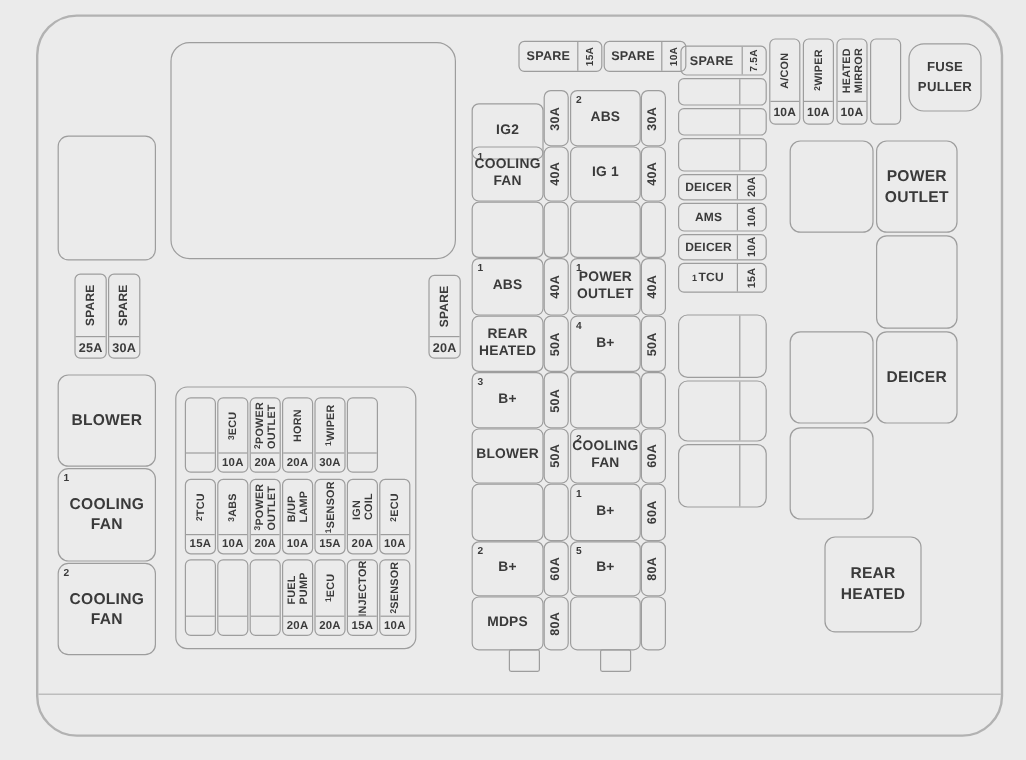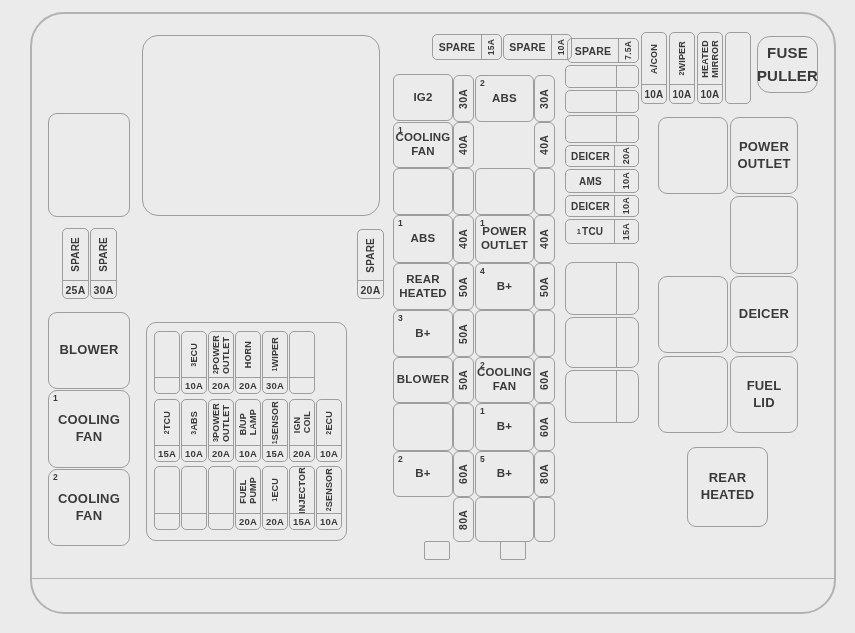--- a/index.html
+++ b/index.html
@@ -45,21 +45,21 @@
       text-align:center;font-size:11.5px;font-weight:bold;white-space:pre-line;line-height:1.2;}
   .mamp{border:1.3px solid #9d9d9d;border-radius:6px;display:flex;align-items:center;justify-content:center;}
   .mamp .vt{font-size:10.5px;}
   .csup{position:absolute;top:2px;left:4px;font-size:8.5px;font-weight:bold;}
   .hsup{font-size:7.5px;vertical-align:super;font-weight:bold;margin-right:1px;}
   .vsup{font-size:7px;font-weight:bold;}
   
   .bigbox{border:1.4px solid #9d9d9d;border-radius:9px;display:flex;align-items:center;justify-content:center;
       text-align:center;font-size:13px;font-weight:bold;white-space:pre-line;line-height:1.3;}
   .puller{border:1.4px solid #9d9d9d;border-radius:13px;display:flex;align-items:center;justify-content:center;
-      text-align:center;font-size:15px;font-weight:bold;white-space:pre-line;line-height:1.5;}
+      text-align:center;font-size:11px;font-weight:bold;white-space:pre-line;line-height:1.5;}
   .tab{border:1.3px solid #9d9d9d;border-radius:2px;}
 </style>
 </head>
 <body>
 
 <div id="stage">
 
   <div class="abs panel" style="left:30px;top:12px;width:806px;height:602px"></div>
   <div class="abs hline" style="left:32px;top:578px;width:802px"></div>
 
@@ -321,34 +321,35 @@
       <div class="amp">15A</div>
     </div>
     <div class="abs vfuse cb" style="left:169px;top:143px;width:26px;height:64px">
       <div class="lbl">
           <span class="vt"><span class="vsup">2</span><span>SENSOR</span></span>
         </div>
       <div class="amp">10A</div>
     </div>
   </div>
 
-  <div class="abs mcell" style="left:393px;top:74px;width:60px;height:47px"><span class="csup"></span><span>IG2</span></div>
+  <div class="abs mcell" style="left:393px;top:86px;width:60px;height:47px"><span class="csup"></span><span>IG2</span></div>
   <div class="abs mamp" style="left:453px;top:75px;width:21px;height:47px">
       <span class="vt">30A</span>
     </div>
   <div class="abs mcell" style="left:475px;top:75px;width:59px;height:47px"><span class="csup">2</span><span>ABS</span></div>
   <div class="abs mamp" style="left:534px;top:75px;width:21px;height:47px">
       <span class="vt">30A</span>
     </div>
 
   <div class="abs mcell" style="left:393px;top:122px;width:60px;height:46px"><span class="csup">1</span><span>COOLING
 FAN</span></div>
   <div class="abs mamp" style="left:453px;top:122px;width:21px;height:46px">
       <span class="vt">40A</span>
     </div>
+  <div class="abs mcell" style="left:475px;top:122px;width:59px;height:46px"><span class="csup"></span><span>IG 1</span></div>
   <div class="abs mamp" style="left:534px;top:122px;width:21px;height:46px">
       <span class="vt">40A</span>
     </div>
 
   <div class="abs mcell" style="left:393px;top:168px;width:60px;height:47px"><span></span></div>
   <div class="abs mamp" style="left:453px;top:168px;width:21px;height:47px">
       <span class="vt"></span>
     </div>
   <div class="abs mcell" style="left:475px;top:168px;width:59px;height:47px"><span></span></div>
   <div class="abs mamp" style="left:534px;top:168px;width:21px;height:47px">
@@ -405,36 +406,35 @@
 
   <div class="abs mcell" style="left:393px;top:451px;width:60px;height:46px"><span class="csup">2</span><span>B+</span></div>
   <div class="abs mamp" style="left:453px;top:451px;width:21px;height:46px">
       <span class="vt">60A</span>
     </div>
   <div class="abs mcell" style="left:475px;top:451px;width:59px;height:46px"><span class="csup">5</span><span>B+</span></div>
   <div class="abs mamp" style="left:534px;top:451px;width:21px;height:46px">
       <span class="vt">80A</span>
     </div>
 
+  <div class="abs mcell" style="left:393px;top:497px;width:60px;height:45px"><span class="csup"></span><span>MDPS</span></div>
   <div class="abs mamp" style="left:453px;top:497px;width:21px;height:45px">
       <span class="vt">80A</span>
     </div>
   <div class="abs mcell" style="left:475px;top:497px;width:59px;height:45px"><span></span></div>
   <div class="abs mamp" style="left:534px;top:497px;width:21px;height:45px">
       <span class="vt"></span>
     </div>
 
   <div class="abs tab" style="left:424px;top:541px;width:26px;height:19px"></div>
   <div class="abs tab" style="left:500px;top:541px;width:26px;height:19px"></div>
 
   <div class="abs box" style="left:658px;top:117px;width:70px;height:77px"></div>
   <div class="abs bigbox" style="left:730px;top:117px;width:68px;height:77px">POWER
 OUTLET</div>
   <div class="abs box" style="left:730px;top:196px;width:68px;height:78px"></div>
   <div class="abs box" style="left:658px;top:276px;width:70px;height:77px"></div>
   <div class="abs bigbox" style="left:730px;top:276px;width:68px;height:77px">DEICER</div>
   <div class="abs box" style="left:658px;top:356px;width:70px;height:77px"></div>
-  <div class="abs bigbox" style="left:730px;top:356px;width:68px;height:77px">FUEL
-LID</div>
   <div class="abs bigbox" style="left:687px;top:447px;width:81px;height:80px">REAR
 HEATED</div>
 
 </div>
 
 </body></html>

